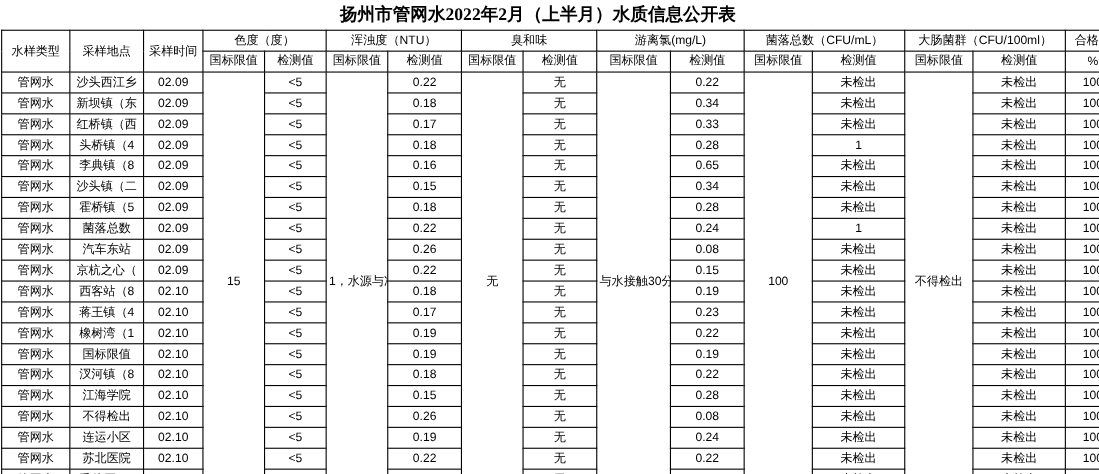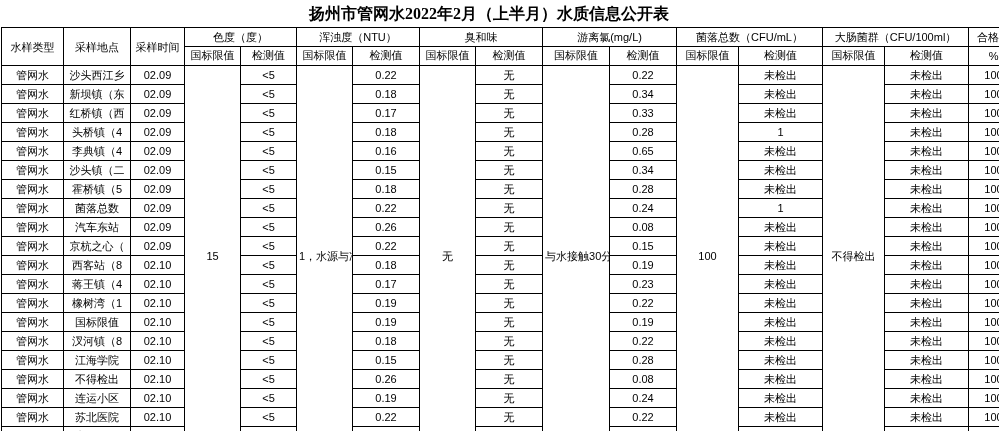--- a/index.html
+++ b/index.html
@@ -224,21 +224,21 @@
         <td class="green-left">0.18</td>
         <td>无</td>
         <td class="green-left">0.28</td>
         <td>1</td>
         <td>未检出</td>
         <td class="pct">100</td>
       </tr>
 
       <tr>
         <td class="type">管网水</td>
-        <td class="loc">李典镇（4</td>
+        <td class="loc">李典镇（8</td>
         <td>02.09</td>
         <td>&lt;5</td>
         <td class="green-left">0.16</td>
         <td>无</td>
         <td class="green-left">0.65</td>
         <td>未检出</td>
         <td>未检出</td>
         <td class="pct">100</td>
       </tr>
 

